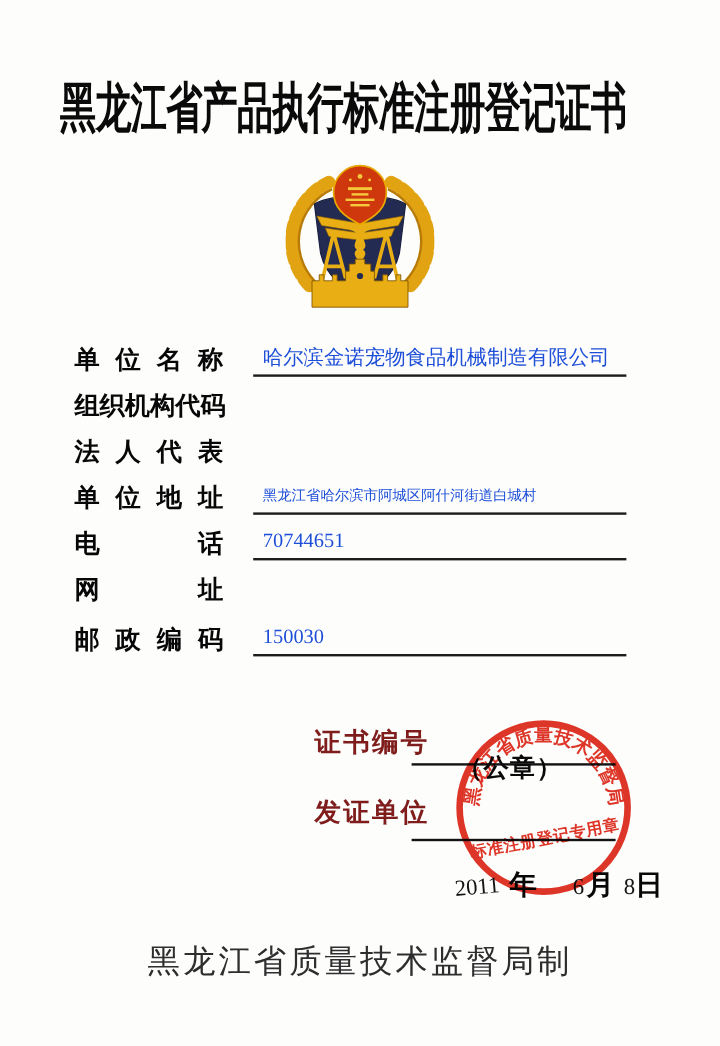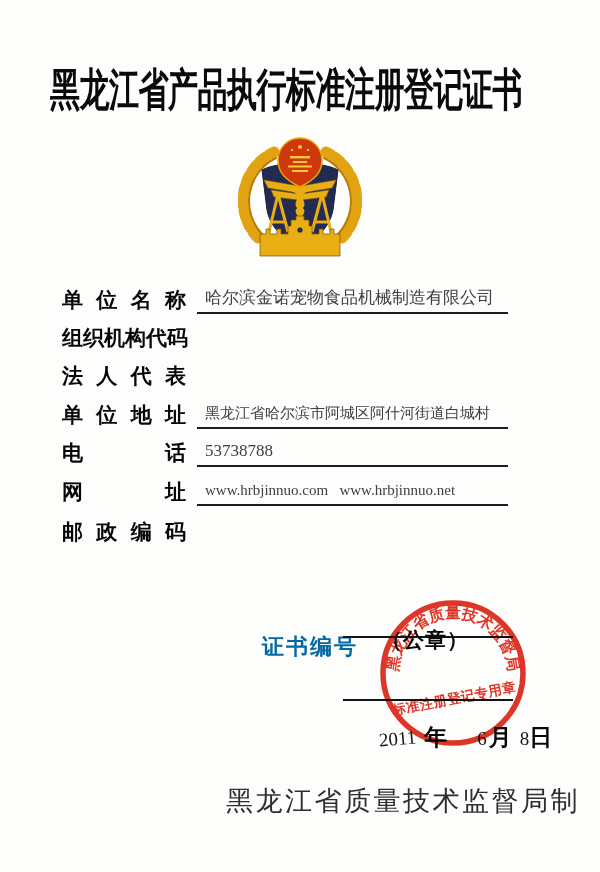--- a/index.html
+++ b/index.html
@@ -15,44 +15,44 @@
   }
   
   .emblem{position:absolute;left:238px;top:134px;}
   
   .form-row{position:absolute;left:62px;display:flex;align-items:flex-end;}
   .field-label{
     width:124px;display:flex;justify-content:space-between;
     font-size:21px;font-weight:bold;color:#070707;line-height:28px;white-space:nowrap;
   }
   .field-value{
-    margin-left:11px;width:303px;border-bottom:2px solid #1d1d1d;
-    font-size:17px;line-height:26px;padding:0 0 1px 8px;white-space:pre;color:#404040;font-family:Liberation Serif, serif;
+    margin-left:25px;width:303px;border-bottom:2px solid #1d1d1d;
+    font-size:17px;line-height:26px;padding:0 0 1px 8px;white-space:pre;color:#1d4ed8;font-family:Liberation Serif, serif;
   }
-  .field-value.tight{font-size:15px;letter-spacing:0;}
+  .field-value.tight{font-size:12px;letter-spacing:0;}
   
   .cert-label{
     position:absolute;left:262px;font-size:22px;font-weight:bold;
-    letter-spacing:2px;color:#0369a1;white-space:nowrap;margin-top:28px;
+    letter-spacing:2px;color:#7f1d1d;white-space:nowrap;
   }
   .blank-line{position:absolute;left:343px;width:170px;border-bottom:2px solid #141414;height:0;}
   .stamp-hint{
     position:absolute;left:381px;top:626px;font-size:21px;font-weight:bold;
     color:#0a0a0a;white-space:nowrap;letter-spacing:1px;
   }
   .date-row{position:absolute;left:379px;top:722px;display:flex;align-items:baseline;white-space:nowrap;}
   .date-num{font-size:19px;color:#141414;}
   .date-num.year{transform:rotate(-5deg);}
   .date-unit{font-size:23px;font-weight:bold;color:#070707;}
   .gap8{margin-left:8px;} .gap30{margin-left:30px;} .gap2{margin-left:2px;}
   
   .seal{position:absolute;left:377px;top:597px;mix-blend-mode:multiply;opacity:.92;}
   
   .footer{
-    position:absolute;left:20px;top:783px;width:560px;text-align:right;
+    position:absolute;left:20px;top:783px;width:560px;text-align:center;
     font-size:27px;letter-spacing:2.5px;color:#2e2e2e;white-space:nowrap;
   }
 </style>
 </head>
 <body>
 
 <div class="page">
 
   <div class="title">黑龙江省产品执行标准注册登记证书</div>
 
@@ -135,40 +135,41 @@
         <span>地</span>
         <span>址</span>
       </div>
     <div class="field-value tight">黑龙江省哈尔滨市阿城区阿什河街道白城村</div>
   </div>
   <div class="form-row" style="top:438px">
     <div class="field-label">
         <span>电</span>
         <span>话</span>
       </div>
-    <div class="field-value">53738788</div>
+    <div class="field-value">70744651</div>
   </div>
   <div class="form-row" style="top:477px">
     <div class="field-label">
         <span>网</span>
         <span>址</span>
       </div>
-    <div class="field-value tight">www.hrbjinnuo.com   www.hrbjinnuo.net</div>
   </div>
   <div class="form-row" style="top:518px">
     <div class="field-label">
         <span>邮</span>
         <span>政</span>
         <span>编</span>
         <span>码</span>
       </div>
+    <div class="field-value">150030</div>
   </div>
 
   <div class="cert-label" style="top:604px">证书编号</div>
   <div class="blank-line" style="top:636px"></div>
+  <div class="cert-label" style="top:662px">发证单位</div>
   <div class="stamp-hint">（公章）</div>
   <div class="blank-line" style="top:699px"></div>
 
   <div class="date-row">
     <span class="date-num year">2011</span>
     <span class="date-unit gap8">年</span>
     <span class="date-num gap30">6</span>
     <span class="date-unit gap2">月</span>
     <span class="date-num gap8">8</span>
     <span class="date-unit">日</span>

